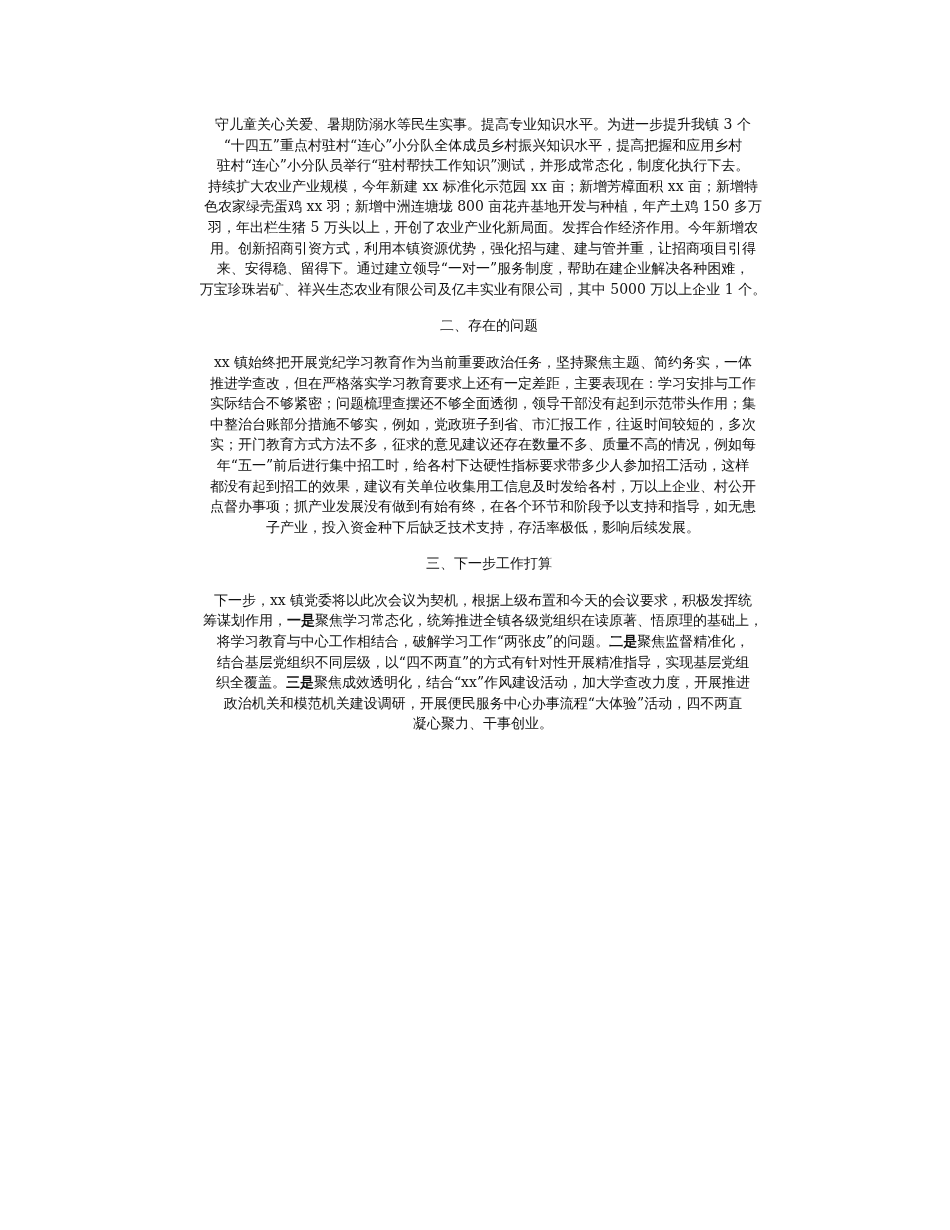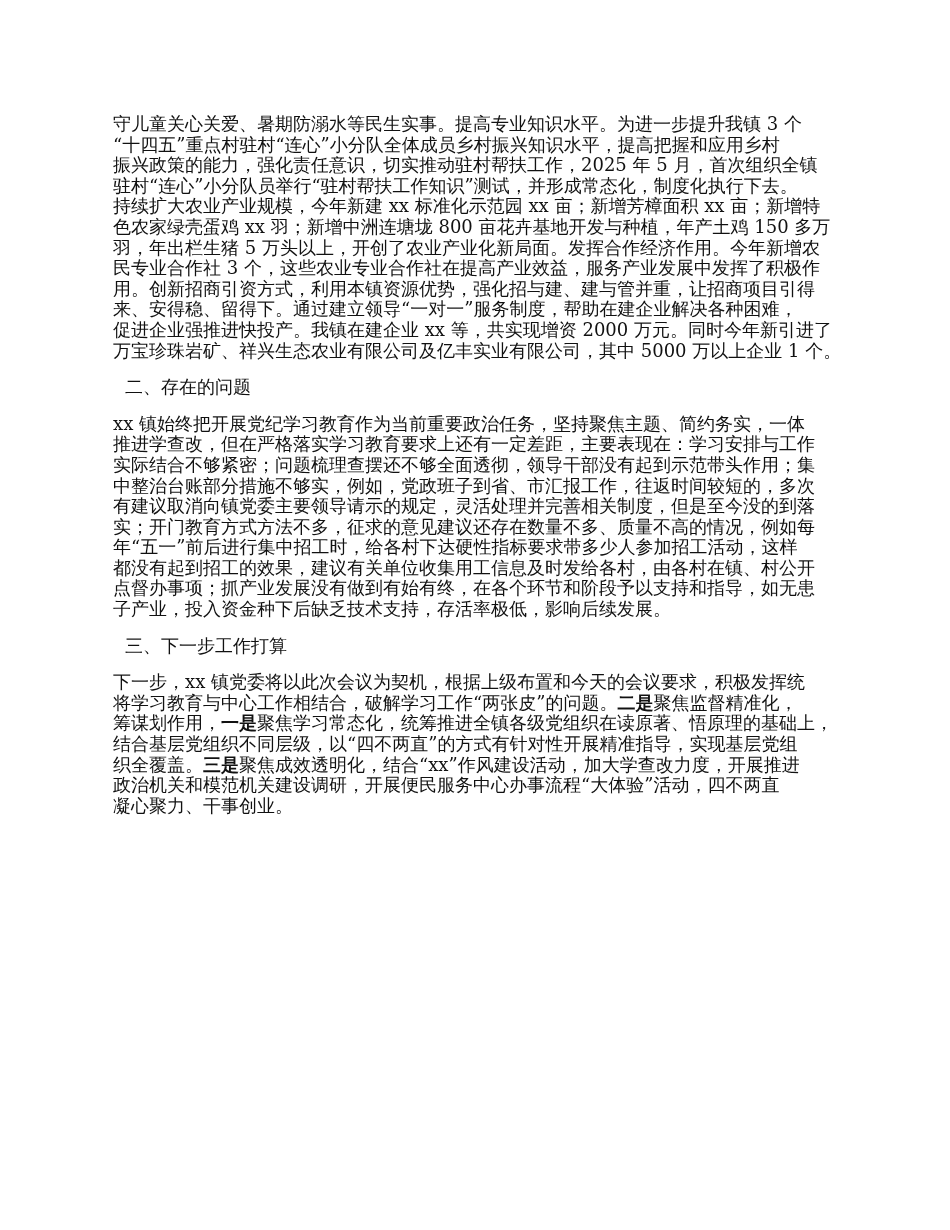--- a/index.html
+++ b/index.html
@@ -1,66 +1,62 @@
 <!DOCTYPE html>
 <html><head>
 <meta charset="utf-8">
 <style>
   html, body { margin: 0; padding: 0; background: #ffffff; }
   body { width: 950px; height: 1230px; position: relative; overflow: hidden; }
   .page {
     position: absolute; left: 113px; top: 114px; width: 740px;
     font-family: "DejaVu Serif", "Liberation Serif", serif;
-    font-size: 18px; line-height: 20.6px; color: #111111;
+    font-size: 14px; line-height: 20.6px; color: #111111; text-align: center;
   }
   .para { margin: 0 0 16px 0; }
   .line { display: block; white-space: nowrap; }
   .heading { margin: 0 0 16px 12px; display: block; }
   b { font-weight: bold; font-family: "DejaVu Sans", sans-serif; }
 </style>
 </head>
 <body>
 
 <div class="page">
 
   <p class="para">
     <span class="line">守儿童关心关爱、暑期防溺水等民生实事。提高专业知识水平。为进一步提升我镇 3 个</span>
     <span class="line">“十四五”重点村驻村“连心”小分队全体成员乡村振兴知识水平，提高把握和应用乡村</span>
-    <span class="line">振兴政策的能力，强化责任意识，切实推动驻村帮扶工作，2025 年 5 月，首次组织全镇</span>
     <span class="line">驻村“连心”小分队员举行“驻村帮扶工作知识”测试，并形成常态化，制度化执行下去。</span>
     <span class="line">持续扩大农业产业规模，今年新建 xx 标准化示范园 xx 亩；新增芳樟面积 xx 亩；新增特</span>
     <span class="line">色农家绿壳蛋鸡 xx 羽；新增中洲连塘垅 800 亩花卉基地开发与种植，年产土鸡 150 多万</span>
     <span class="line">羽，年出栏生猪 5 万头以上，开创了农业产业化新局面。发挥合作经济作用。今年新增农</span>
-    <span class="line">民专业合作社 3 个，这些农业专业合作社在提高产业效益，服务产业发展中发挥了积极作</span>
     <span class="line">用。创新招商引资方式，利用本镇资源优势，强化招与建、建与管并重，让招商项目引得</span>
     <span class="line">来、安得稳、留得下。通过建立领导“一对一”服务制度，帮助在建企业解决各种困难，</span>
-    <span class="line">促进企业强推进快投产。我镇在建企业 xx 等，共实现增资 2000 万元。同时今年新引进了</span>
     <span class="line">万宝珍珠岩矿、祥兴生态农业有限公司及亿丰实业有限公司，其中 5000 万以上企业 1 个。</span>
   </p>
 
   <span class="heading">二、存在的问题</span>
 
   <p class="para">
     <span class="line">xx 镇始终把开展党纪学习教育作为当前重要政治任务，坚持聚焦主题、简约务实，一体</span>
     <span class="line">推进学查改，但在严格落实学习教育要求上还有一定差距，主要表现在：学习安排与工作</span>
     <span class="line">实际结合不够紧密；问题梳理查摆还不够全面透彻，领导干部没有起到示范带头作用；集</span>
     <span class="line">中整治台账部分措施不够实，例如，党政班子到省、市汇报工作，往返时间较短的，多次</span>
-    <span class="line">有建议取消向镇党委主要领导请示的规定，灵活处理并完善相关制度，但是至今没的到落</span>
     <span class="line">实；开门教育方式方法不多，征求的意见建议还存在数量不多、质量不高的情况，例如每</span>
     <span class="line">年“五一”前后进行集中招工时，给各村下达硬性指标要求带多少人参加招工活动，这样</span>
-    <span class="line">都没有起到招工的效果，建议有关单位收集用工信息及时发给各村，由各村在镇、村公开</span>
+    <span class="line">都没有起到招工的效果，建议有关单位收集用工信息及时发给各村，万以上企业、村公开</span>
     <span class="line">点督办事项；抓产业发展没有做到有始有终，在各个环节和阶段予以支持和指导，如无患</span>
     <span class="line">子产业，投入资金种下后缺乏技术支持，存活率极低，影响后续发展。</span>
   </p>
 
   <span class="heading">三、下一步工作打算</span>
 
   <p class="para">
     <span class="line">下一步，xx 镇党委将以此次会议为契机，根据上级布置和今天的会议要求，积极发挥统</span>
+    <span class="line"><span>筹谋划作用，</span><b>一是</b><span>聚焦学习常态化，统筹推进全镇各级党组织在读原著、悟原理的基础上，</span></span>
     <span class="line"><span>将学习教育与中心工作相结合，破解学习工作“两张皮”的问题。</span><b>二是</b><span>聚焦监督精准化，</span></span>
-    <span class="line"><span>筹谋划作用，</span><b>一是</b><span>聚焦学习常态化，统筹推进全镇各级党组织在读原著、悟原理的基础上，</span></span>
     <span class="line">结合基层党组织不同层级，以“四不两直”的方式有针对性开展精准指导，实现基层党组</span>
     <span class="line"><span>织全覆盖。</span><b>三是</b><span>聚焦成效透明化，结合“xx”作风建设活动，加大学查改力度，开展推进</span></span>
     <span class="line">政治机关和模范机关建设调研，开展便民服务中心办事流程“大体验”活动，四不两直</span>
     <span class="line">凝心聚力、干事创业。</span>
   </p>
 
 </div>
 
 </body></html>

